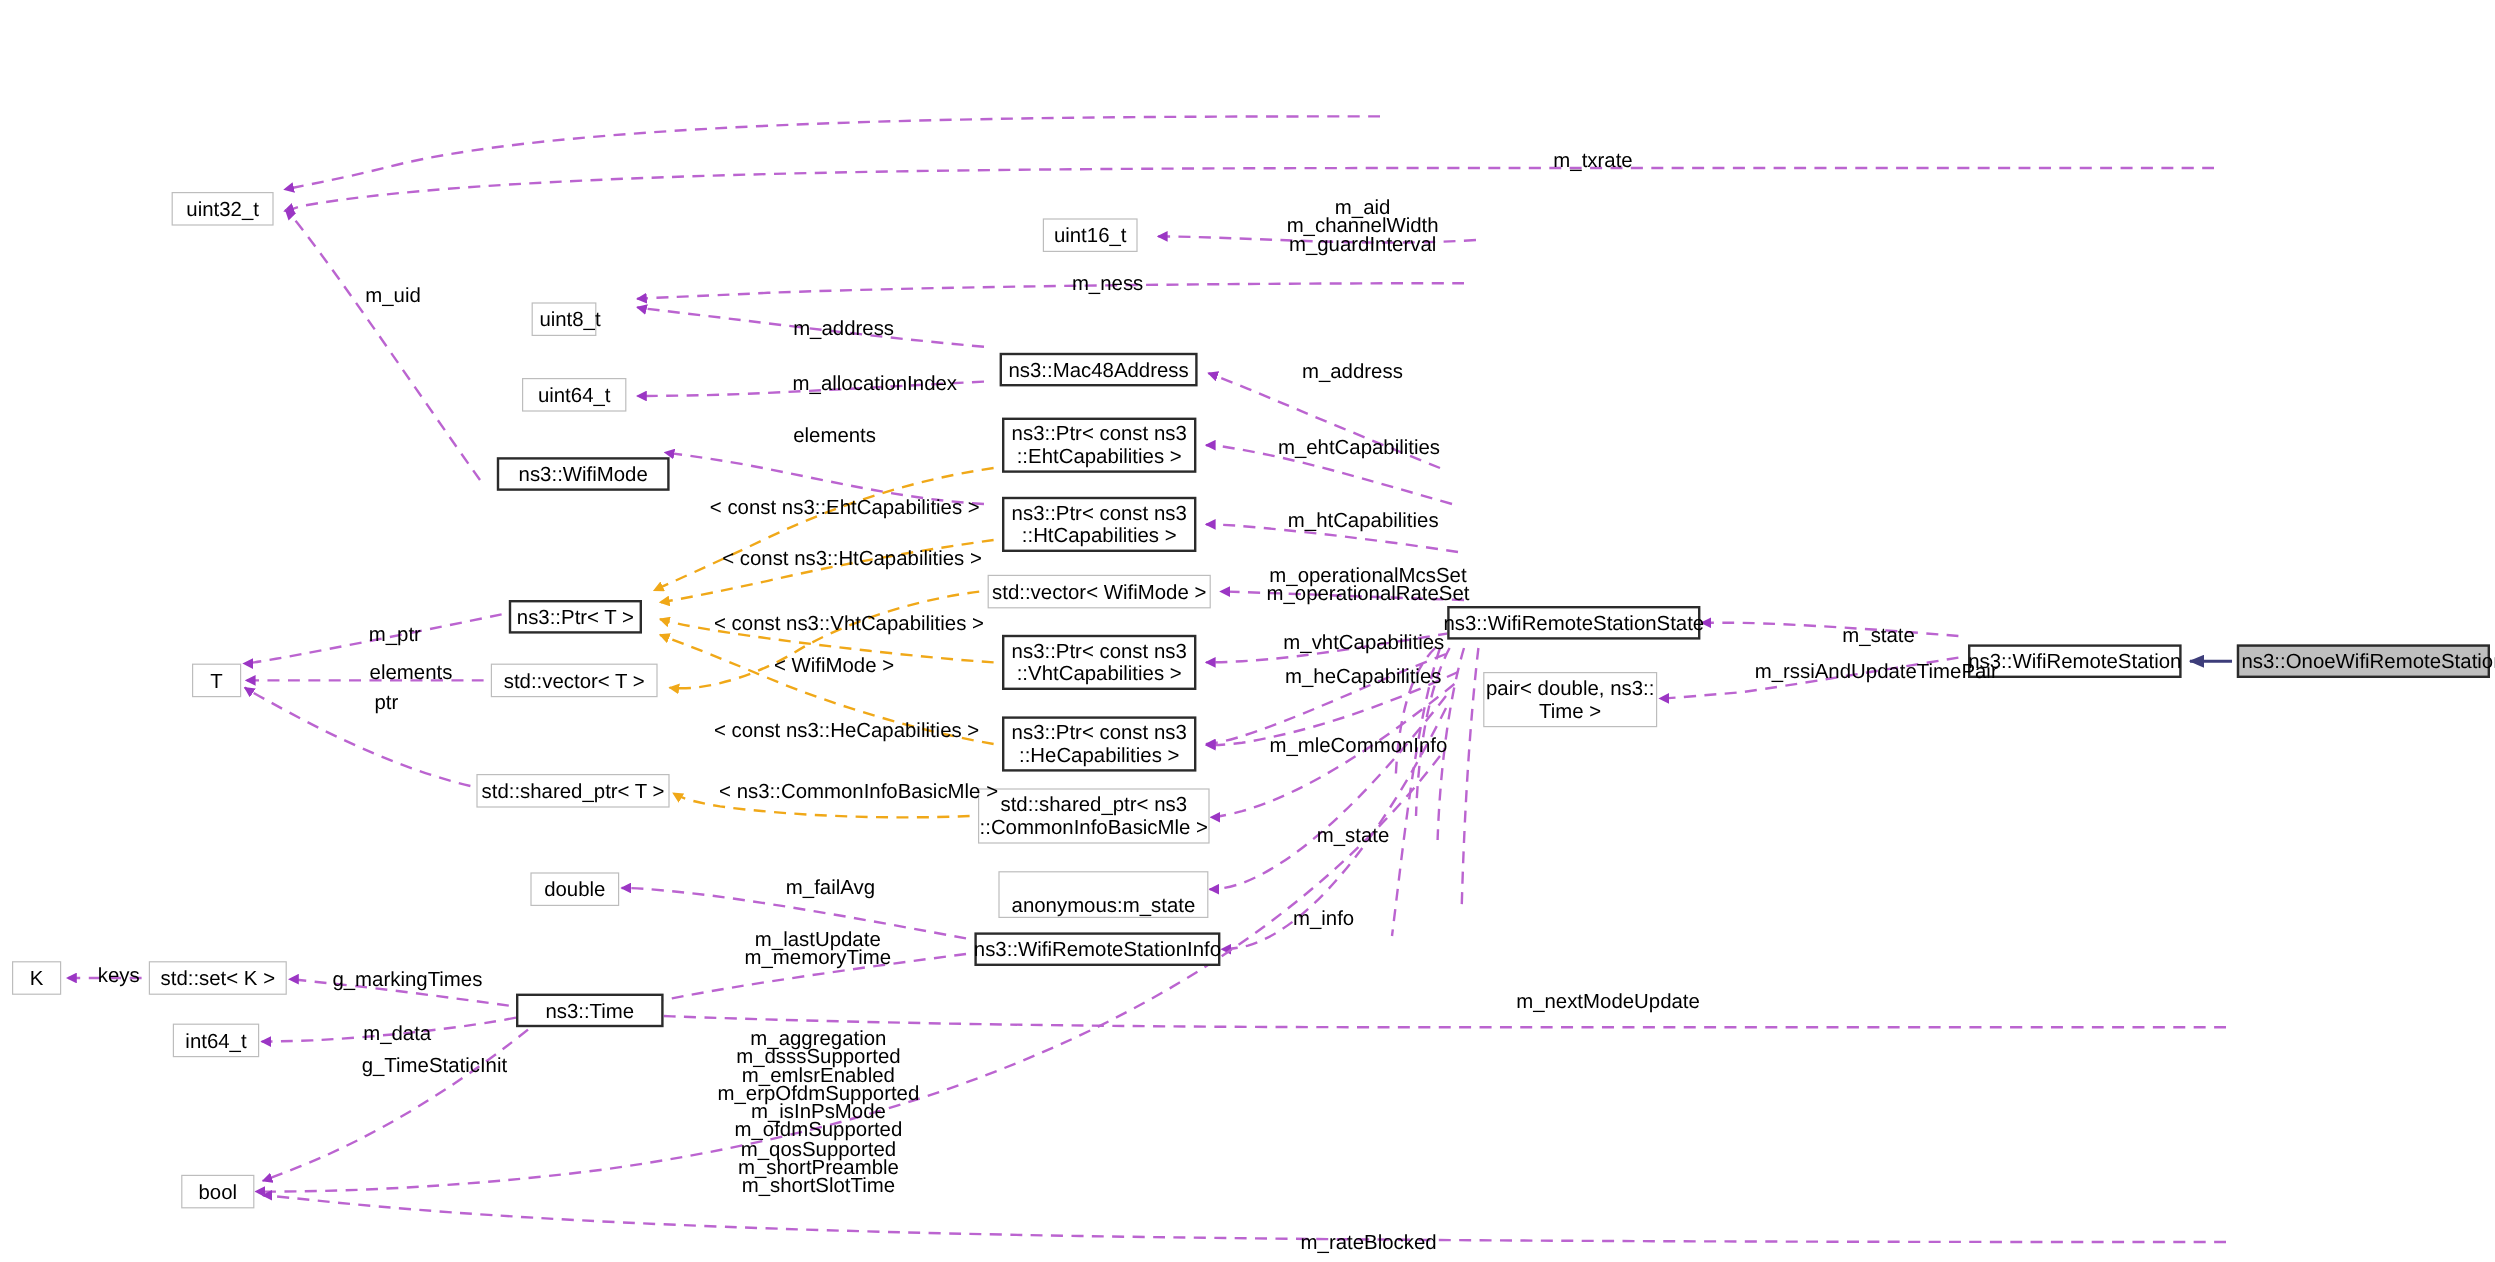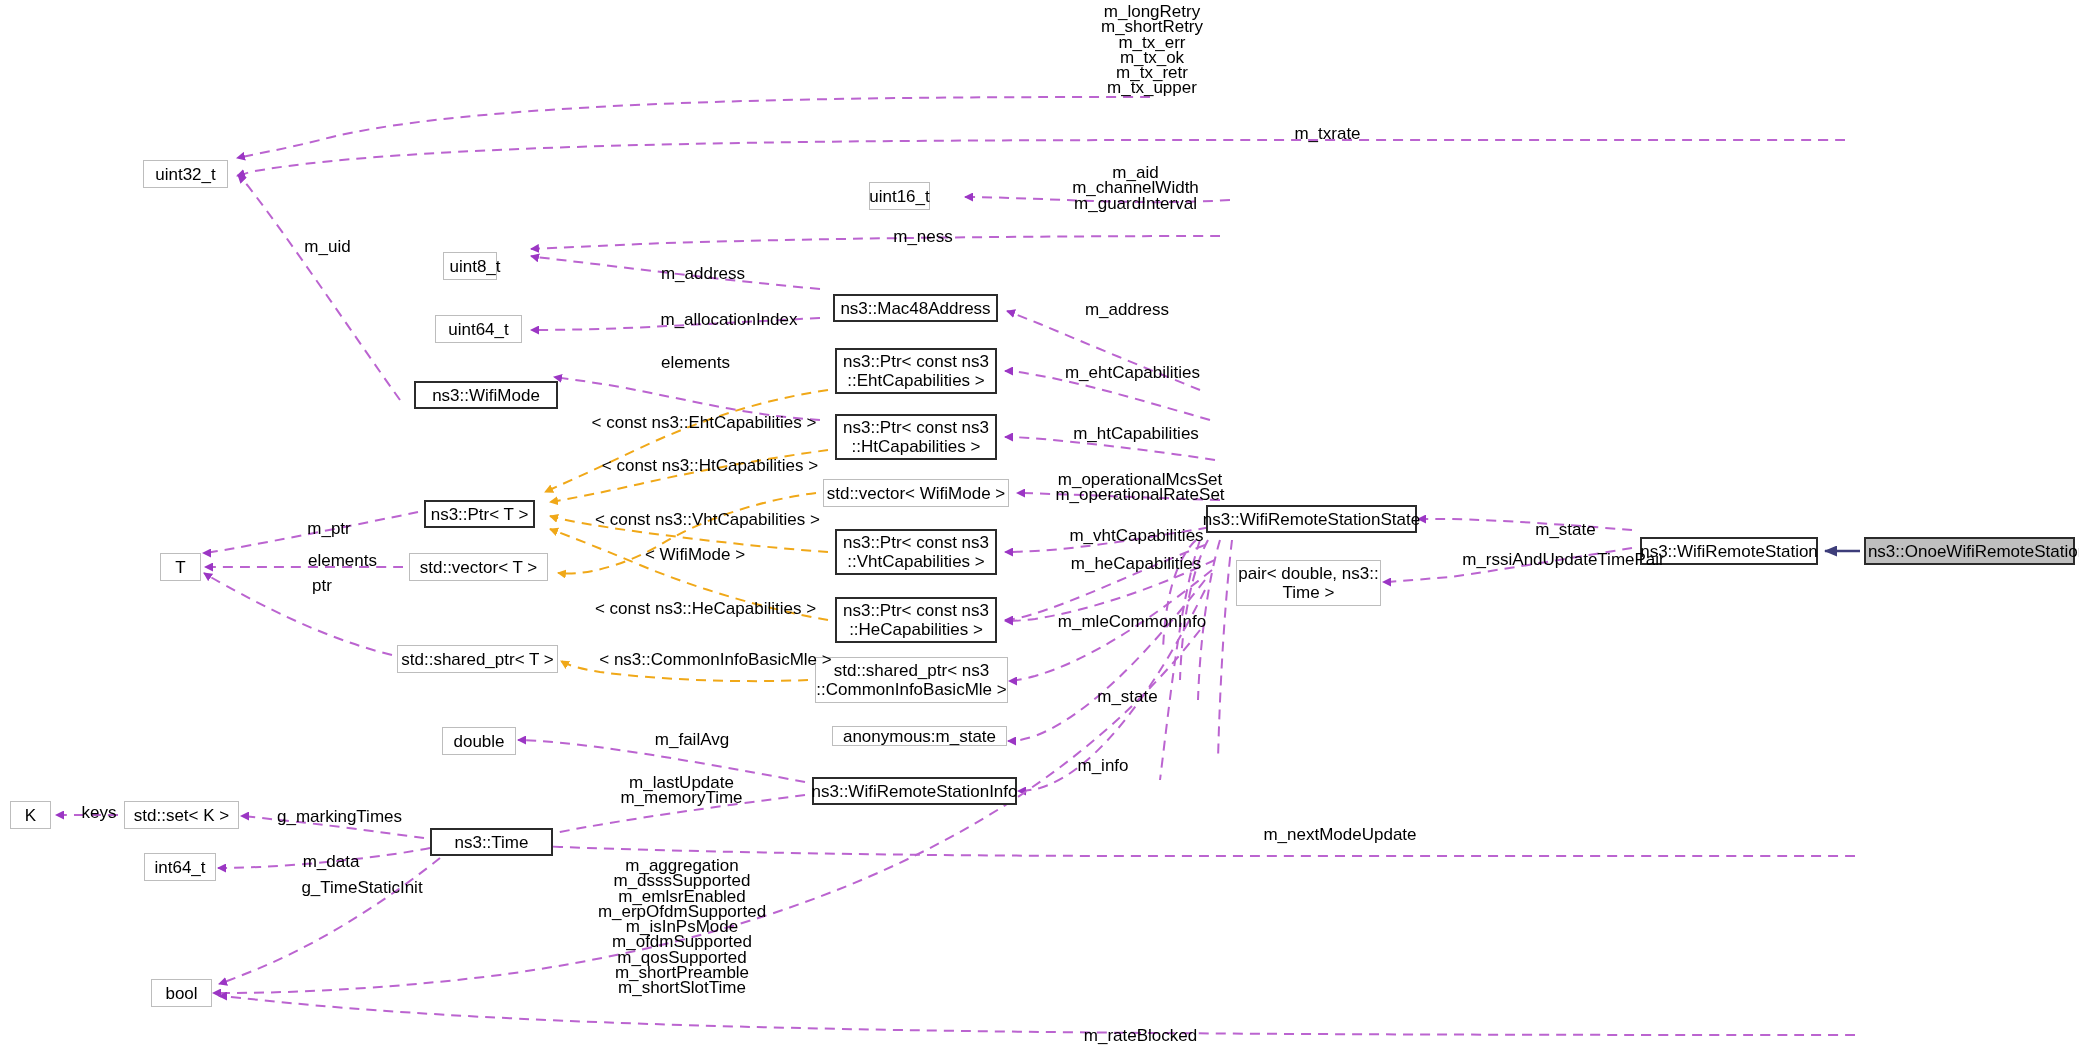--- a/index.html
+++ b/index.html
@@ -170,21 +170,21 @@
       <path d="M808,680 C740,683 660,680 600,672 C575,668 566,664 561,661"></path>
     </g>
 
     <g stroke="#3d3d7a" stroke-width="2.5" fill="none" marker-end="url(#ah-blue)">
       <path d="M1860,551 L1825,551"></path>
     </g>
   </svg>
 
   <div class="node plain" style="left:143px;top:160px;width:85px;height:28px;"><span>uint32_t</span></div>
 
-  <div class="node plain" style="left:869px;top:182px;width:61px;height:28px;"><span>uint16_t</span></div>
+  <div class="node plain" style="left:869px;top:182px;width:79px;height:28px;"><span>uint16_t</span></div>
 
   <div class="node plain" style="left:443px;top:252px;width:54px;height:28px;padding-left:10px;"><span>uint8_t</span></div>
 
   <div class="node plain" style="left:435px;top:315px;width:87px;height:28px;"><span>uint64_t</span></div>
 
   <div class="node strong" style="left:833px;top:294px;width:165px;height:28px;"><span>ns3::Mac48Address</span></div>
 
   <div class="node strong" style="left:414px;top:381px;width:144px;height:28px;align-items:center;"><span>ns3::WifiMode</span></div>
 
   <div class="node strong" style="left:835px;top:348px;width:162px;height:46px;"><span>ns3::Ptr&lt; const ns3
@@ -207,21 +207,21 @@
   <div class="node strong" style="left:835px;top:597px;width:162px;height:46px;"><span>ns3::Ptr&lt; const ns3
 ::HeCapabilities &gt;</span></div>
 
   <div class="node plain" style="left:397px;top:645px;width:161px;height:28px;"><span>std::shared_ptr&lt; T &gt;</span></div>
 
   <div class="node plain" style="left:815px;top:657px;width:193px;height:46px;"><span>std::shared_ptr&lt; ns3
 ::CommonInfoBasicMle &gt;</span></div>
 
   <div class="node plain" style="left:442px;top:727px;width:74px;height:28px;"><span>double</span></div>
 
-  <div class="node plain" style="left:832px;top:726px;width:175px;height:20px;"><span>anonymous:m_state</span></div>
+  <div class="node plain" style="left:832px;top:726px;width:175px;height:39px;align-items:flex-end;"><span>anonymous:m_state</span></div>
 
   <div class="node strong" style="left:812px;top:777px;width:205px;height:28px;"><span>ns3::WifiRemoteStationInfo</span></div>
 
   <div class="node plain" style="left:10px;top:801px;width:41px;height:28px;"><span>K</span></div>
 
   <div class="node plain" style="left:124px;top:801px;width:115px;height:28px;"><span>std::set&lt; K &gt;</span></div>
 
   <div class="node strong" style="left:430px;top:828px;width:123px;height:28px;"><span>ns3::Time</span></div>
 
   <div class="node plain" style="left:144px;top:853px;width:72px;height:28px;"><span>int64_t</span></div>
@@ -230,26 +230,20 @@
 
   <div class="node strong" style="left:1206px;top:505px;width:211px;height:28px;"><span>ns3::WifiRemoteStationState</span></div>
 
   <div class="node plain" style="left:1236px;top:560px;width:145px;height:46px;"><span>pair&lt; double, ns3::
 Time &gt;</span></div>
 
   <div class="node strong" style="left:1640px;top:537px;width:178px;height:28px;"><span>ns3::WifiRemoteStation</span></div>
 
   <div class="node current" style="left:1864px;top:537px;width:211px;height:28px;"><span>ns3::OnoeWifiRemoteStation</span></div>
 
-  <div class="elabel ml" style="left:1057px;top:4px;width:190px;"><span>m_longRetry
-m_shortRetry
-m_tx_err
-m_tx_ok
-m_tx_retr
-m_tx_upper</span></div>
 
   <div class="elabel" style="left:1275px;top:126px;width:105px;"><span>m_txrate</span></div>
 
   <div class="elabel ml" style="left:1048px;top:165px;width:175px;"><span>m_aid
 m_channelWidth
 m_guardInterval</span></div>
 
   <div class="elabel" style="left:878px;top:229px;width:90px;"><span>m_ness</span></div>
 
   <div class="elabel" style="left:290px;top:239px;width:75px;"><span>m_uid</span></div>

